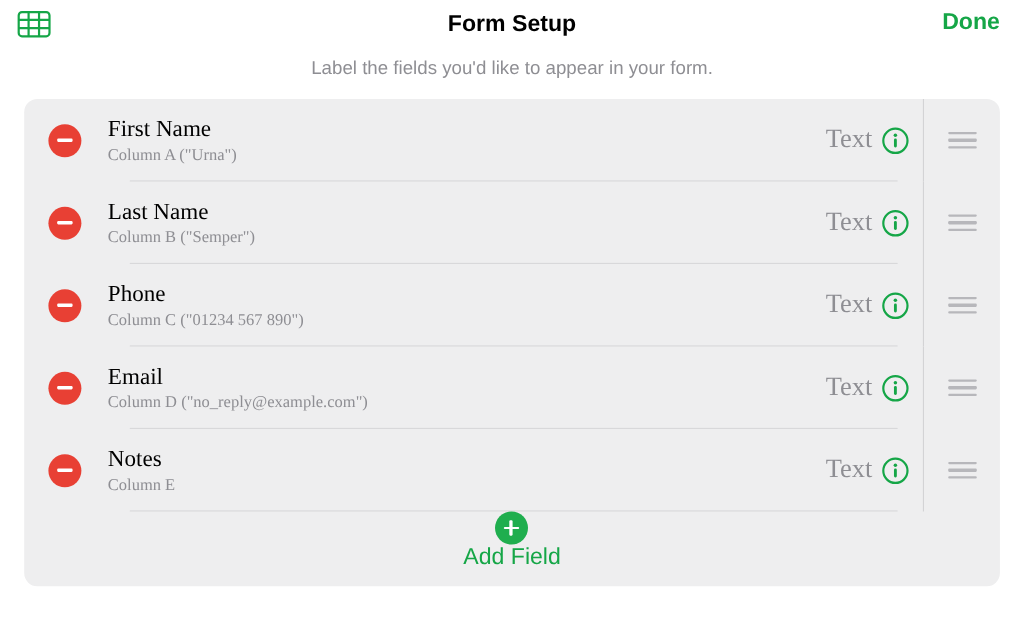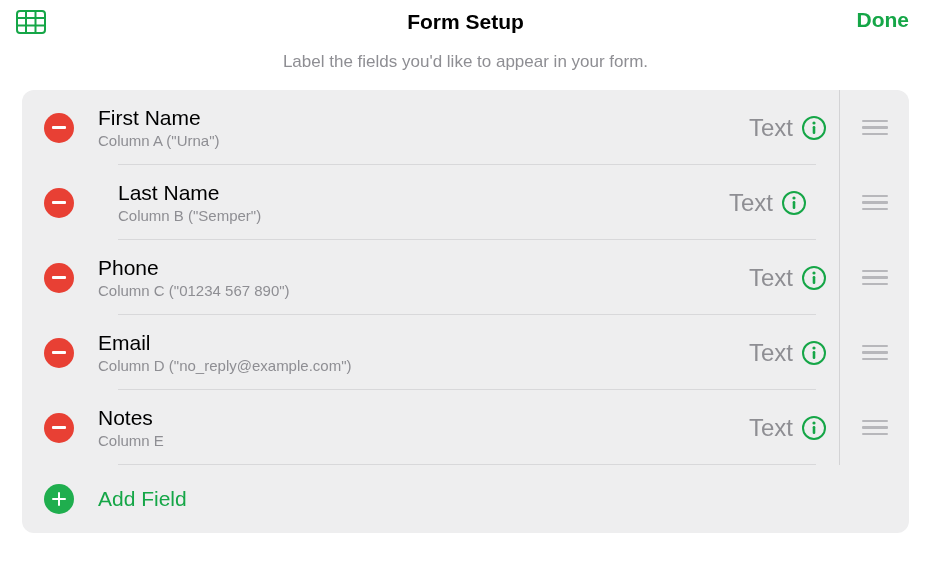--- a/index.html
+++ b/index.html
@@ -64,20 +64,21 @@
       background: #eeeeef;
       margin: 0 22px;
       border-radius: 12px;
       overflow: hidden;
     }
     .field-row {
       display: flex;
       align-items: center;
       height: 75px;
       position: relative;
+      font-family: Liberation Serif, serif;
     }
     .field-row + .field-row {
       border-top: 1px solid #d3d3d5;
       margin-left: 0;
     }
     .divider {
       position: absolute;
       bottom: 0;
       left: 96px;
       right: 93px;
@@ -252,21 +253,21 @@
     <div class="drag-area">
       <div class="drag-handle">
         <span></span>
         <span></span>
         <span></span>
       </div>
     </div>
     <div class="divider"></div>
   </div>
 
-  <div class="field-row" style="border-top:none;gap:20px;">
+  <div class="field-row" style="border-top:none;">
     <button class="remove-btn" aria-label="Remove"></button>
     <div class="field-info">
       <div class="field-name">Last Name</div>
       <div class="field-subtext">Column B ("Semper")</div>
     </div>
     <div class="field-type-area">
       <span class="field-type">Text</span>
       <button class="info-btn">
         <svg width="26" height="26" viewBox="0 0 26 26">
           <circle cx="13" cy="13" r="11" fill="none" stroke="#15a647" stroke-width="2"></circle>
@@ -356,18 +357,18 @@
     <div class="drag-area">
       <div class="drag-handle">
         <span></span>
         <span></span>
         <span></span>
       </div>
     </div>
     <div class="divider"></div>
   </div>
 
-  <div class="add-row" style="border-top:none;">
+  <div class="add-row" style="border-top:none;flex-direction:column;">
     <button class="add-btn" aria-label="Add"></button>
     <span class="add-label">Add Field</span>
   </div>
 
 </div>
 
 </body></html>

